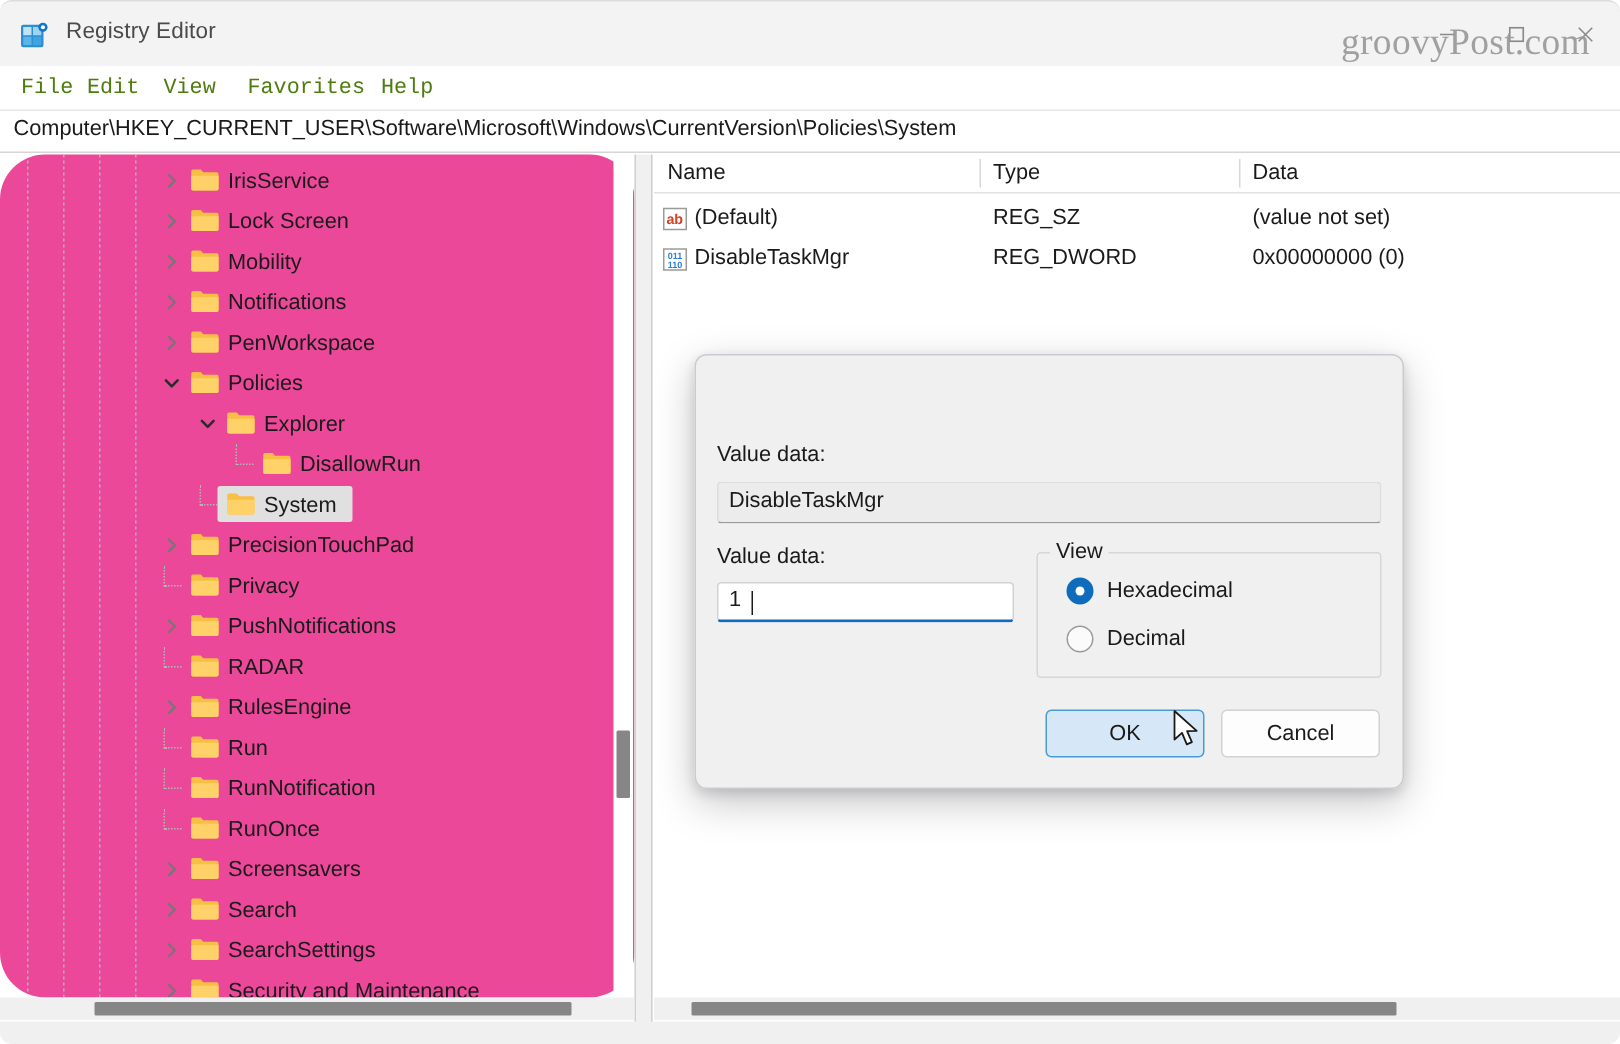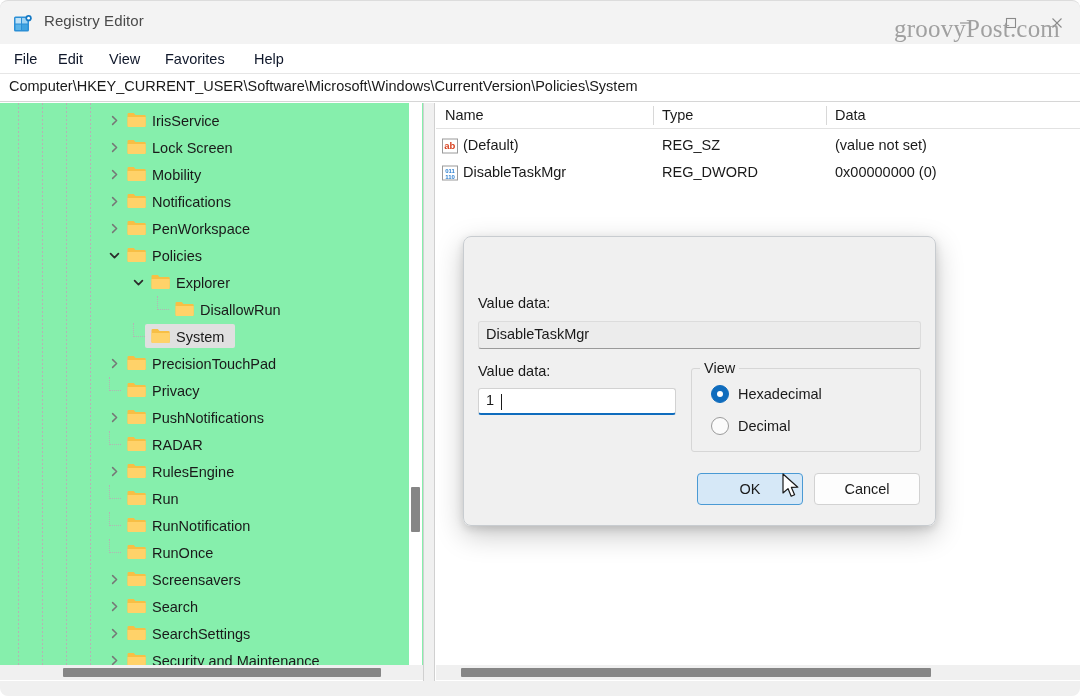--- a/index.html
+++ b/index.html
@@ -69,23 +69,24 @@
     position: absolute;
     left: 0; top: 44px;
     width: 1080px; height: 30px;
     background: #ffffff;
     border-bottom: 1px solid #e6e6e6;
   }
   .menuitem {
     position: absolute;
     top: 5px;
     font-size: 14.5px;
-    color: #0f172a;
+    color: #4d7c0f;
     padding: 2px 5px;
     white-space: nowrap;
+    font-family: Liberation Mono, monospace;
   }
 
   
   .addressbar {
     position: absolute;
     left: 0; top: 74px;
     width: 1080px; height: 28px;
     background: #ffffff;
     border-bottom: 1px solid #d6d6d6;
   }
@@ -95,22 +96,23 @@
     font-size: 14.5px;
     color: #1a1a1a;
     white-space: nowrap;
   }
 
   
   .tree-pane {
     position: absolute;
     left: 0; top: 103px;
     width: 423px; height: 562px;
-    background: #86efac;
+    background: #ec4899;
     overflow: hidden;
+    border-radius: 30px;
   }
   .tree-guides {
     position: absolute;
     left: 0; top: 0;
     width: 423px; height: 562px;
   }
   .guide {
     position: absolute;
     top: 0;
     width: 1px; height: 562px;

